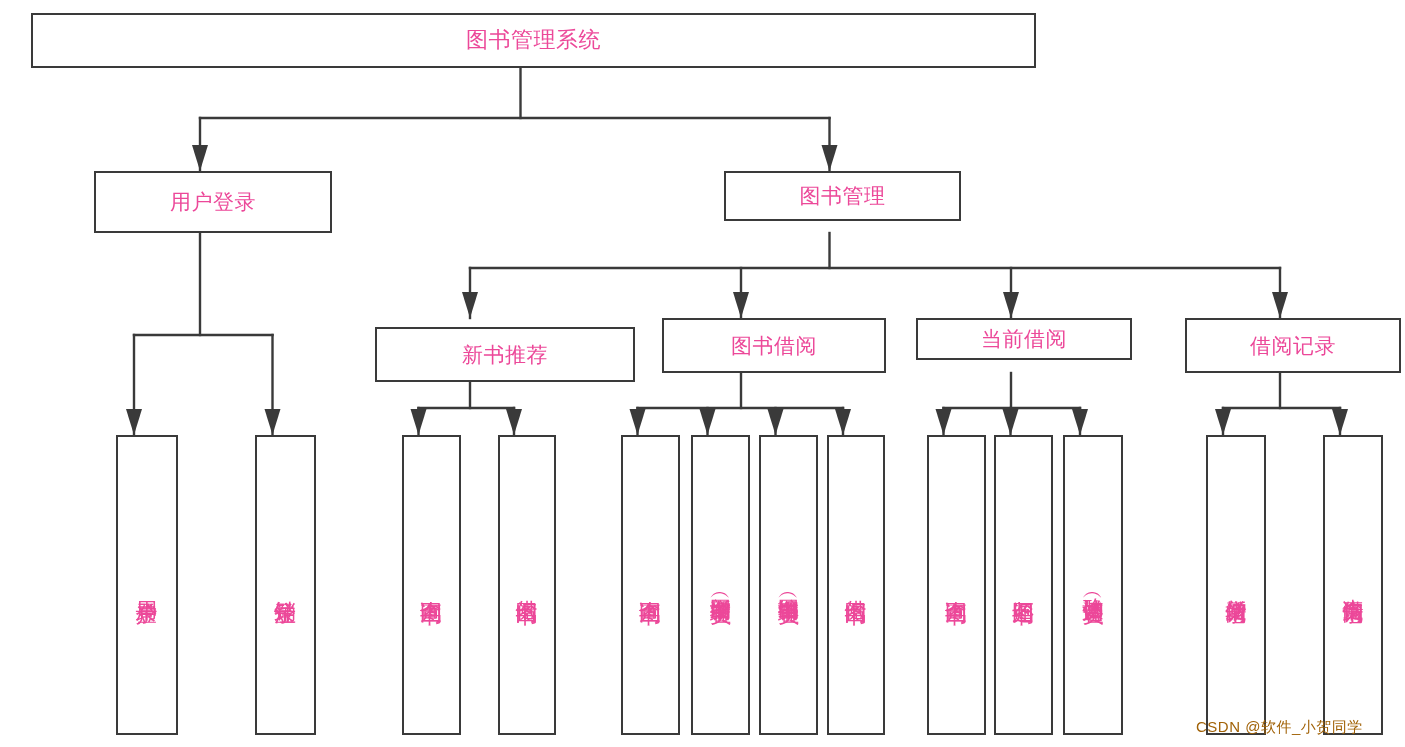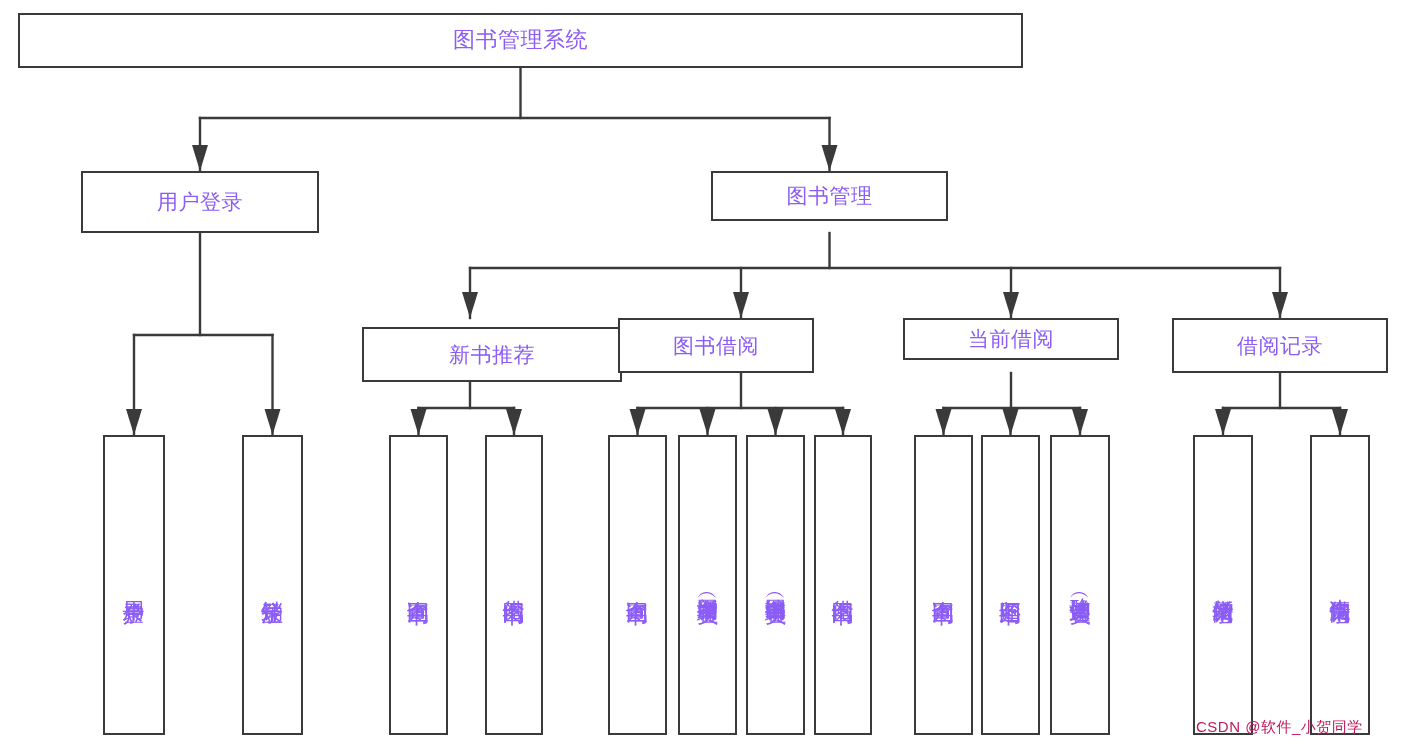--- a/index.html
+++ b/index.html
@@ -24,26 +24,27 @@
     top: 0;
     width: 1405px;
     height: 747px;
     pointer-events: none;
   }
   .node {
     position: absolute;
     box-sizing: border-box;
     border: 2.2px solid #3a3a3a;
     background: #ffffff;
-    color: #8b5cf6;
+    color: #ec4899;
     display: flex;
     align-items: center;
     justify-content: center;
     text-align: right;
     line-height: 1.22;
+    margin-left: 13px;
   }
   .node .label {
     display: block;
     white-space: pre-line;
   }
   
   .node.horiz .label {
     font-size: 21px;
     letter-spacing: 0.5px;
   }
@@ -64,21 +65,21 @@
     max-height: 286px;
   }
   .node.vert.narrow .label {
     font-size: 21px;
   }
   #watermark {
     position: absolute;
     left: 1196px;
     top: 718px;
     font-size: 15px;
-    color: #be185d;
+    color: #a16207;
     white-space: nowrap;
     letter-spacing: 0.5px;
     user-select: none;
   }
 </style>
 </head>
 <body>
 
 <div id="diagram-root">
 
@@ -148,21 +149,21 @@
   <div class="node horiz" id="node-user_login" style="left: 81px; top: 171px; width: 238px; height: 62px;">
     <span class="label">用户登录</span>
   </div>
   <div class="node horiz" id="node-book_manage" style="left: 711px; top: 171px; width: 237px; height: 50px;">
     <span class="label">图书管理</span>
   </div>
 
   <div class="node horiz" id="node-new_book_rec" style="left: 362px; top: 327px; width: 260px; height: 55px;">
     <span class="label">新书推荐</span>
   </div>
-  <div class="node horiz" id="node-book_borrow" style="left: 618px; top: 318px; width: 196px; height: 55px;">
+  <div class="node horiz" id="node-book_borrow" style="left: 649px; top: 318px; width: 224px; height: 55px;">
     <span class="label">图书借阅</span>
   </div>
   <div class="node horiz" id="node-current_borrow" style="left: 903px; top: 318px; width: 216px; height: 42px;">
     <span class="label">当前借阅</span>
   </div>
   <div class="node horiz" id="node-borrow_record" style="left: 1172px; top: 318px; width: 216px; height: 55px;">
     <span class="label">借阅记录</span>
   </div>
 
   <div class="node vert" id="node-leaf_user_login" style="left: 103px; top: 435px; width: 62px; height: 300px;">

